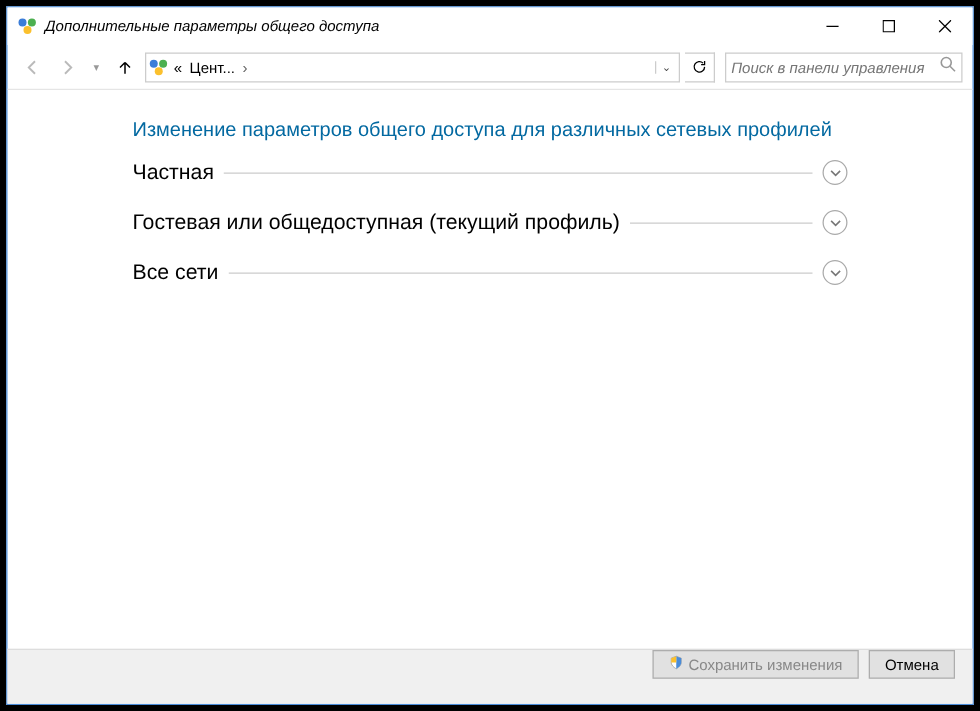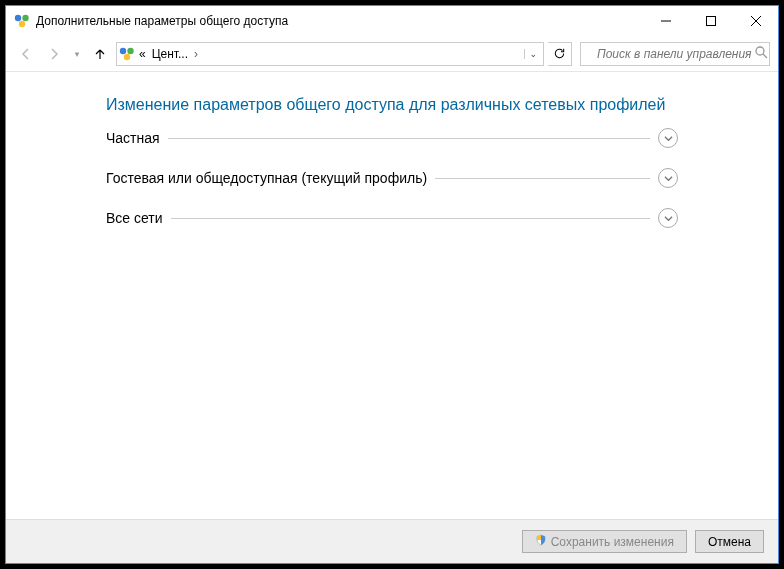--- a/index.html
+++ b/index.html
@@ -20,20 +20,21 @@
       display: flex;
       flex-direction: column;
       position: relative;
     }
     .titlebar {
       height: 30px;
       display: flex;
       align-items: center;
       padding-left: 8px;
       background: #fff;
+      font-style: italic;
     }
     .titlebar-icon {
       width: 16px;
       height: 16px;
       margin-right: 6px;
       flex-shrink: 0;
     }
     .titlebar-text {
       font-size: 12px;
       color: #000;
@@ -135,21 +136,21 @@
       justify-content: center;
       cursor: pointer;
     }
     .refresh-btn svg { width: 13px; height: 13px; }
     .search-box {
       width: 190px;
       height: 24px;
       border: 1px solid #ccc;
       display: flex;
       align-items: center;
-      padding: 0 16px;
+      padding: 0 4px;
       margin-left: 4px;
     }
     .search-input {
       flex: 1;
       border: none;
       outline: none;
       font-size: 12px;
       font-style: italic;
       color: #888;
       background: transparent;
@@ -176,21 +177,21 @@
       line-height: 1.5;
       margin-bottom: 20px;
     }
     .profile-section {
       display: flex;
       align-items: center;
       margin-bottom: 20px;
       cursor: pointer;
     }
     .profile-label {
-      font-size: 14px;
+      font-size: 17px;
       color: #000;
       white-space: nowrap;
     }
     .profile-line {
       flex: 1;
       height: 1px;
       background: #ccc;
       margin: 0 8px;
     }
     .expand-btn {
@@ -206,21 +207,21 @@
     }
     .expand-btn svg {
       width: 9px;
       height: 9px;
     }
     .footer {
       height: 44px;
       background: #f0f0f0;
       border-top: 1px solid #ddd;
       display: flex;
-      align-items: center;
+      align-items: flex-start;
       justify-content: flex-end;
       padding: 0 14px;
       gap: 8px;
     }
     .footer-btn {
       height: 23px;
       padding: 0 12px;
       font-size: 12px;
       border: 1px solid #adadad;
       background: #e1e1e1;

